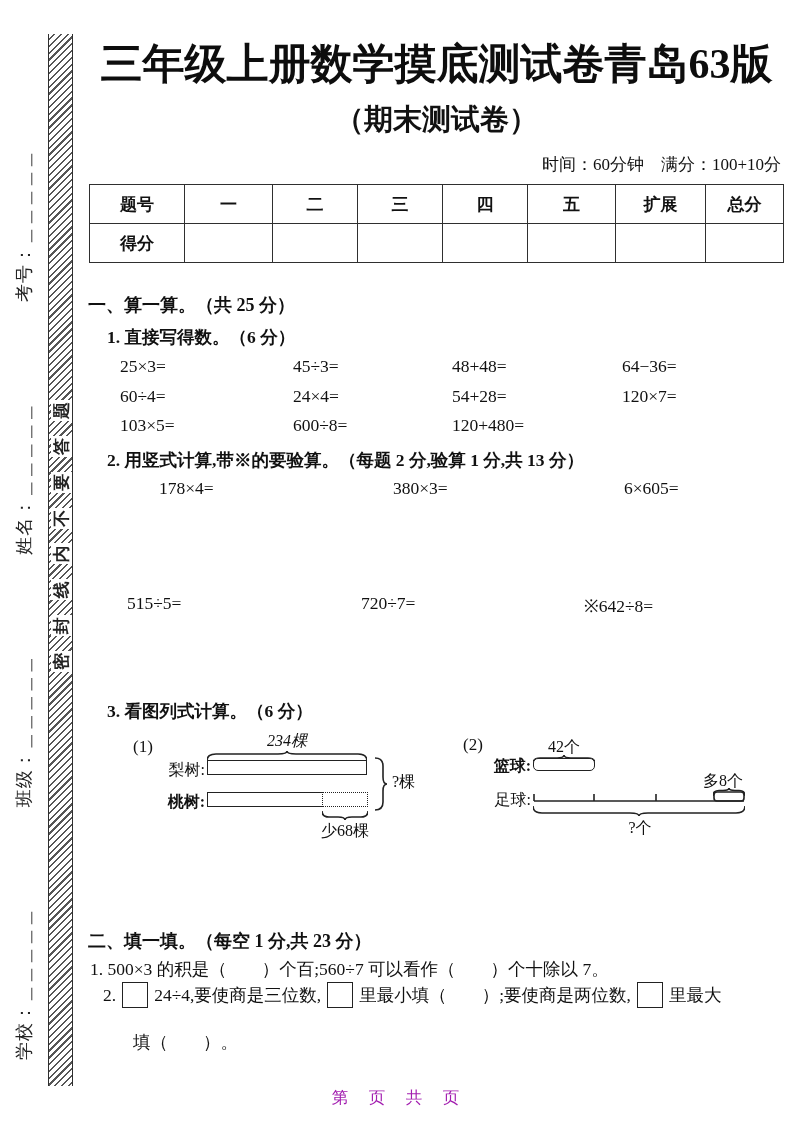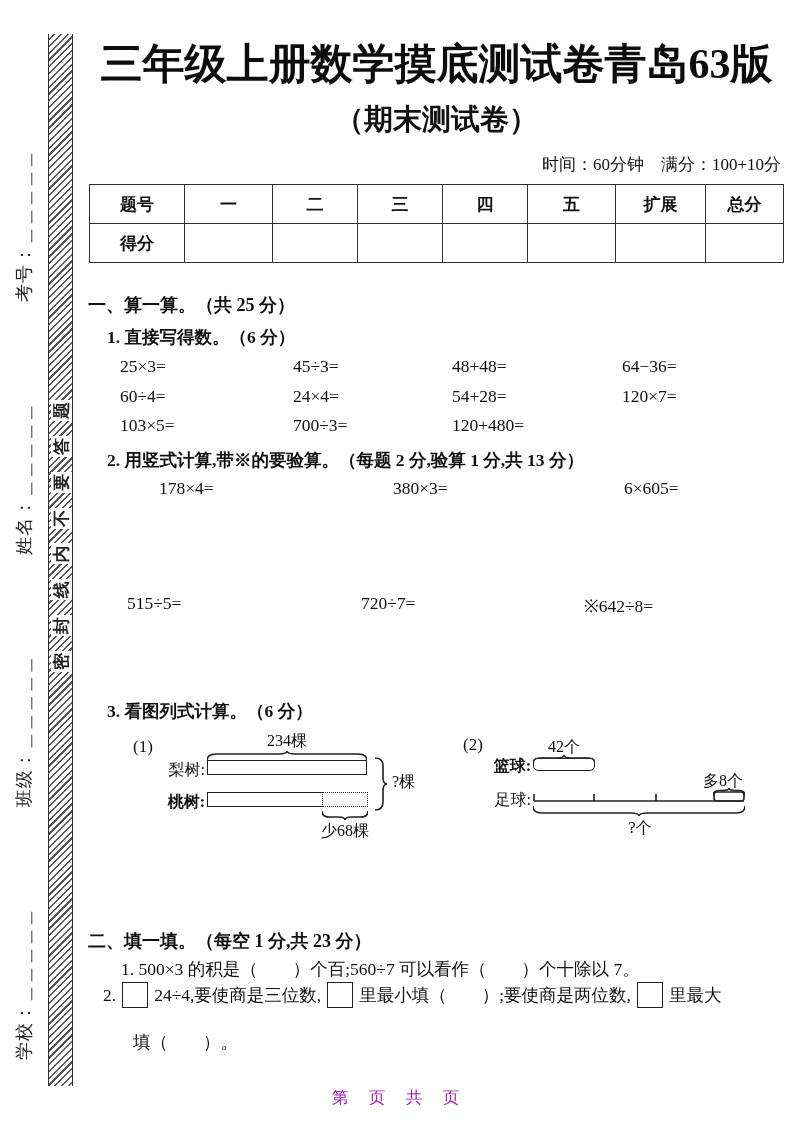--- a/index.html
+++ b/index.html
@@ -164,41 +164,41 @@
   <div class="calc-grid">
     <span>25×3=</span>
     <span>45÷3=</span>
     <span>48+48=</span>
     <span>64−36=</span>
     <span>60÷4=</span>
     <span>24×4=</span>
     <span>54+28=</span>
     <span>120×7=</span>
     <span>103×5=</span>
-    <span>700÷3=</span>
+    <span>600÷8=</span>
     <span>120+480=</span>
   </div>
 
   <div class="q-label" style="left:107px; top:448px;">2. 用竖式计算,带※的要验算。（每题 2 分,验算 1 分,共 13 分）</div>
   <div class="calc-row r1" style="left:127px; top:478px;margin-left:32px;">
     <span class="c1">178×4=</span>
     <span class="c2">380×3=</span>
     <span class="c3">6×605=</span>
   </div>
   <div class="calc-row r2" style="left:127px; top:593px;">
     <span class="c1">515÷5=</span>
     <span class="c2">720÷7=</span>
     <span class="c3">※642÷8=</span>
   </div>
 
   <div class="q-label" style="left:107px; top:699px;">3. 看图列式计算。（6 分）</div>
 
   <div class="diagram" style="left:133px; top:731px; width:300px; height:115px;">
     <span class="abs" style="left:0; top:6px; font-size:17px;">(1)</span>
-    <div class="abs ctr" style="left:74px; top:0; width:160px;">234棵</div>
+    <div class="abs ctr" style="left:74px; top:0; width:160px;font-style:italic;">234棵</div>
     <svg class="brace" style="left:74px; top:20px;" width="160" height="10" viewBox="0 0 160 10">
       <path d="M0,10 Q0,3 9,3 H71 Q80,3 80,0 Q80,3 89,3 H151 Q160,3 160,10"></path>
     </svg>
     <div class="abs" style="left:16px; top:29px; width:56px; text-align:right;">梨树:</div>
     <div class="bar" style="left:74px; top:29px; width:160px; height:15px;"></div>
     <div class="abs" style="left:16px; top:61px; width:56px; text-align:right;font-weight:bold;">桃树:</div>
     <div class="bar" style="left:74px; top:61px; width:116px; height:15px;"></div>
     <div class="bar dotted" style="left:189px; top:61px; width:46px; height:15px;"></div>
     <svg class="brace" style="left:241px; top:26px;" width="14" height="54" viewBox="0 0 14 54">
       <path d="M1,1 Q9,1 9,9 V20 Q9,27 13,27 Q9,27 9,34 V45 Q9,53 1,53"></path>
@@ -230,21 +230,21 @@
       <path d="M123,3 V10"></path>
       <rect x="181" y="1" width="30" height="9" rx="3"></rect>
     </svg>
     <svg class="brace" style="left:70px; top:73px;" width="212" height="10" viewBox="0 0 212 10">
       <path d="M0,0 Q0,7 9,7 H97 Q106,7 106,10 Q106,7 115,7 H203 Q212,7 212,0"></path>
     </svg>
     <div class="abs ctr" style="left:146px; top:85px; width:62px;">?个</div>
   </div>
 
   <div class="sec-head" style="left:88px; top:929px;">二、填一填。（每空 1 分,共 23 分）</div>
-  <div class="flowline" style="left:121px; top:957px;">1. 500×3 的积是（　　）个百;560÷7 可以看作（　　）个十除以 7。</div>
+  <div class="flowline" style="left:90px; top:957px;">1. 500×3 的积是（　　）个百;560÷7 可以看作（　　）个十除以 7。</div>
 
   <div class="fillline" style="left:103px; top:982px;">
     <span>2.</span>
     <span class="sq"></span>
     <span>24÷4,要使商是三位数,</span>
     <span class="sq"></span>
     <span>里最小填（　　）;要使商是两位数,</span>
     <span class="sq"></span>
     <span>里最大</span>
   </div>

